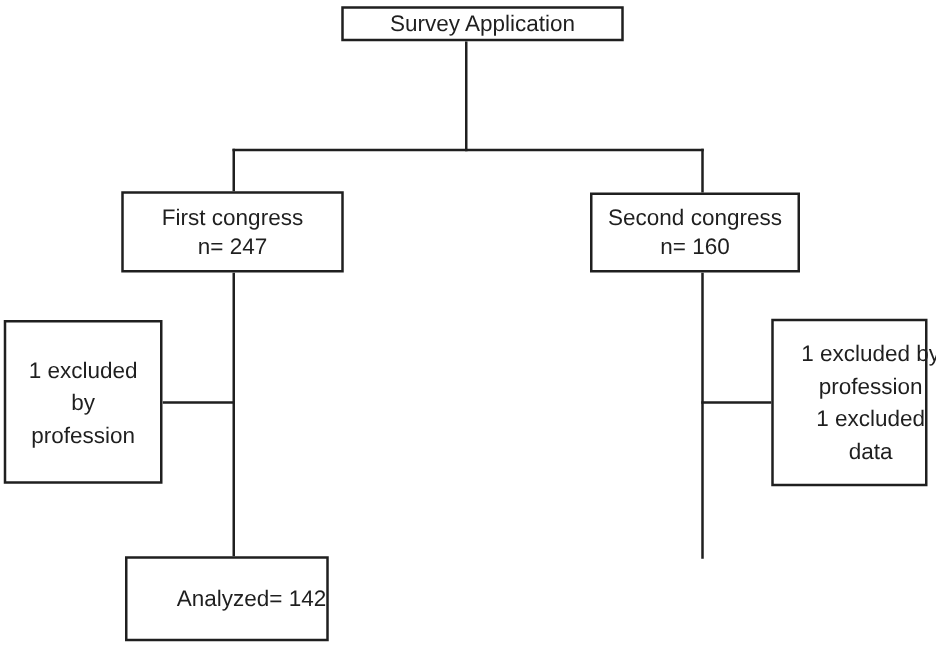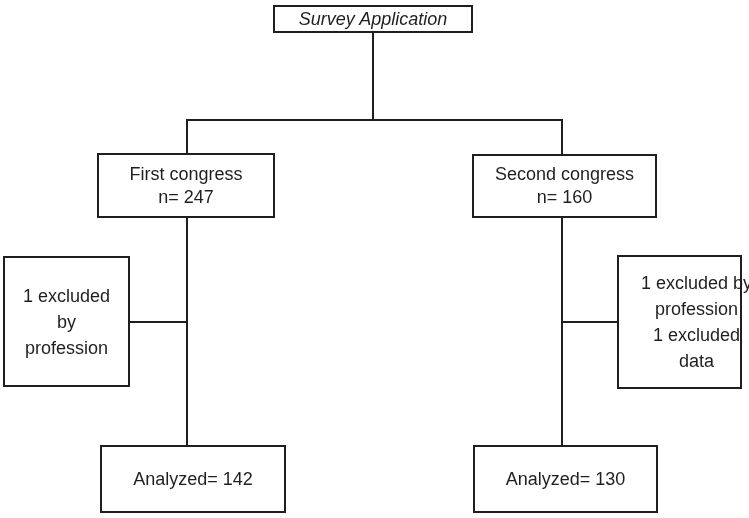--- a/index.html
+++ b/index.html
@@ -31,26 +31,26 @@
     line-height: 23px;
     z-index: 2;
   }
   .box span { display: block; white-space: nowrap; }
   .connector {
     position: absolute;
     background: var(--line);
     z-index: 1;
   }
   
-  #box-survey           { left: 273px; top: 5px;   width: 200px; height: 28px; font-style: italic; }
+  #box-survey           { left: 273px; top: 5px;   width: 226px; height: 28px; }
   #box-first-congress   { left: 97px;  top: 153px; width: 178px; height: 65px; align-items: center; }
-  #box-second-congress  { left: 472px; top: 154px; width: 185px; height: 64px; }
+  #box-second-congress  { left: 472px; top: 154px; width: 168px; height: 64px; }
   #box-excluded-first   { left: 3px;   top: 256px; width: 127px; height: 131px; line-height: 26px; }
   #box-excluded-second  { left: 617px; top: 255px; width: 125px; height: 134px; line-height: 26px; padding-left: 34px; }
-  #box-analyzed-first   { left: 100px; top: 445px; width: 186px; height: 68px; }
+  #box-analyzed-first   { left: 100px; top: 445px; width: 163px; height: 68px; align-items: flex-end; }
   #box-analyzed-second  { left: 473px; top: 445px; width: 185px; height: 68px; }
   
   #line-v-survey        { left: 372px; top: 33px;  width: 2px;   height: 88px; }
   #line-h-main          { left: 186px; top: 119px; width: 377px; height: 2px; }
   #line-v-left-drop     { left: 186px; top: 119px; width: 2px;   height: 36px; }
   #line-v-right-drop    { left: 561px; top: 119px; width: 2px;   height: 37px; }
   #line-v-left-mid      { left: 186px; top: 218px; width: 2px;   height: 229px; }
   #line-h-left-exc      { left: 130px; top: 321px; width: 58px;  height: 2px; }
   #line-v-right-mid     { left: 561px; top: 218px; width: 2px;   height: 229px; }
   #line-h-right-exc     { left: 561px; top: 321px; width: 58px;  height: 2px; }
@@ -93,17 +93,14 @@
     <span>1 excluded by</span>
     <span>profession</span>
     <span>1 excluded</span>
     <span>data</span>
   </div>
 
   <div class="box" id="box-analyzed-first">
     <span>Analyzed= 142</span>
   </div>
 
-  <div class="box" id="box-analyzed-second">
-    <span>Analyzed= 130</span>
-  </div>
 
 </div>
 
 </body></html>

